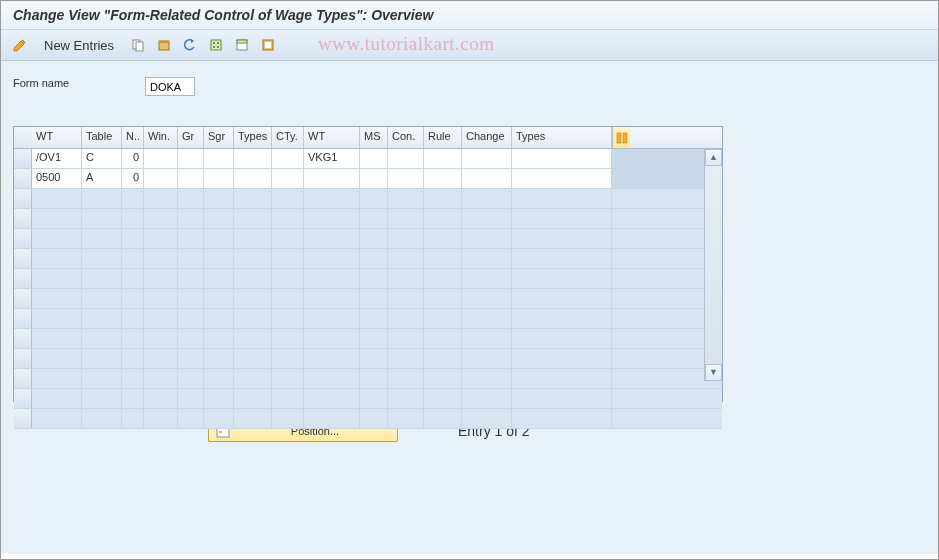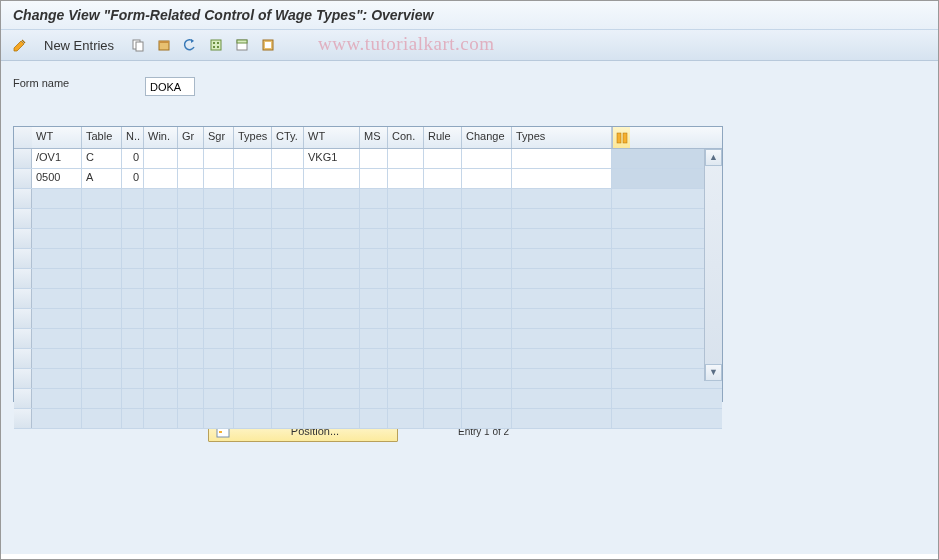--- a/index.html
+++ b/index.html
@@ -203,21 +203,21 @@
       border: 1px solid #b8a05a;
       display: flex;
       align-items: center;
       gap: 8px;
       padding: 0 6px;
       font-size: 11px;
       cursor: pointer;
       border-radius: 1px;
     }
     .entry-text {
-      font-size: 10px;
+      font-size: 14px;
       color: #333;
     }
     .align-right { text-align: right; }
     
     .c-wt1 { width: 50px; }
     .c-table { width: 40px; }
     .c-n { width: 22px; }
     .c-win { width: 34px; }
     .c-gr { width: 26px; }
     .c-sgr { width: 30px; }

